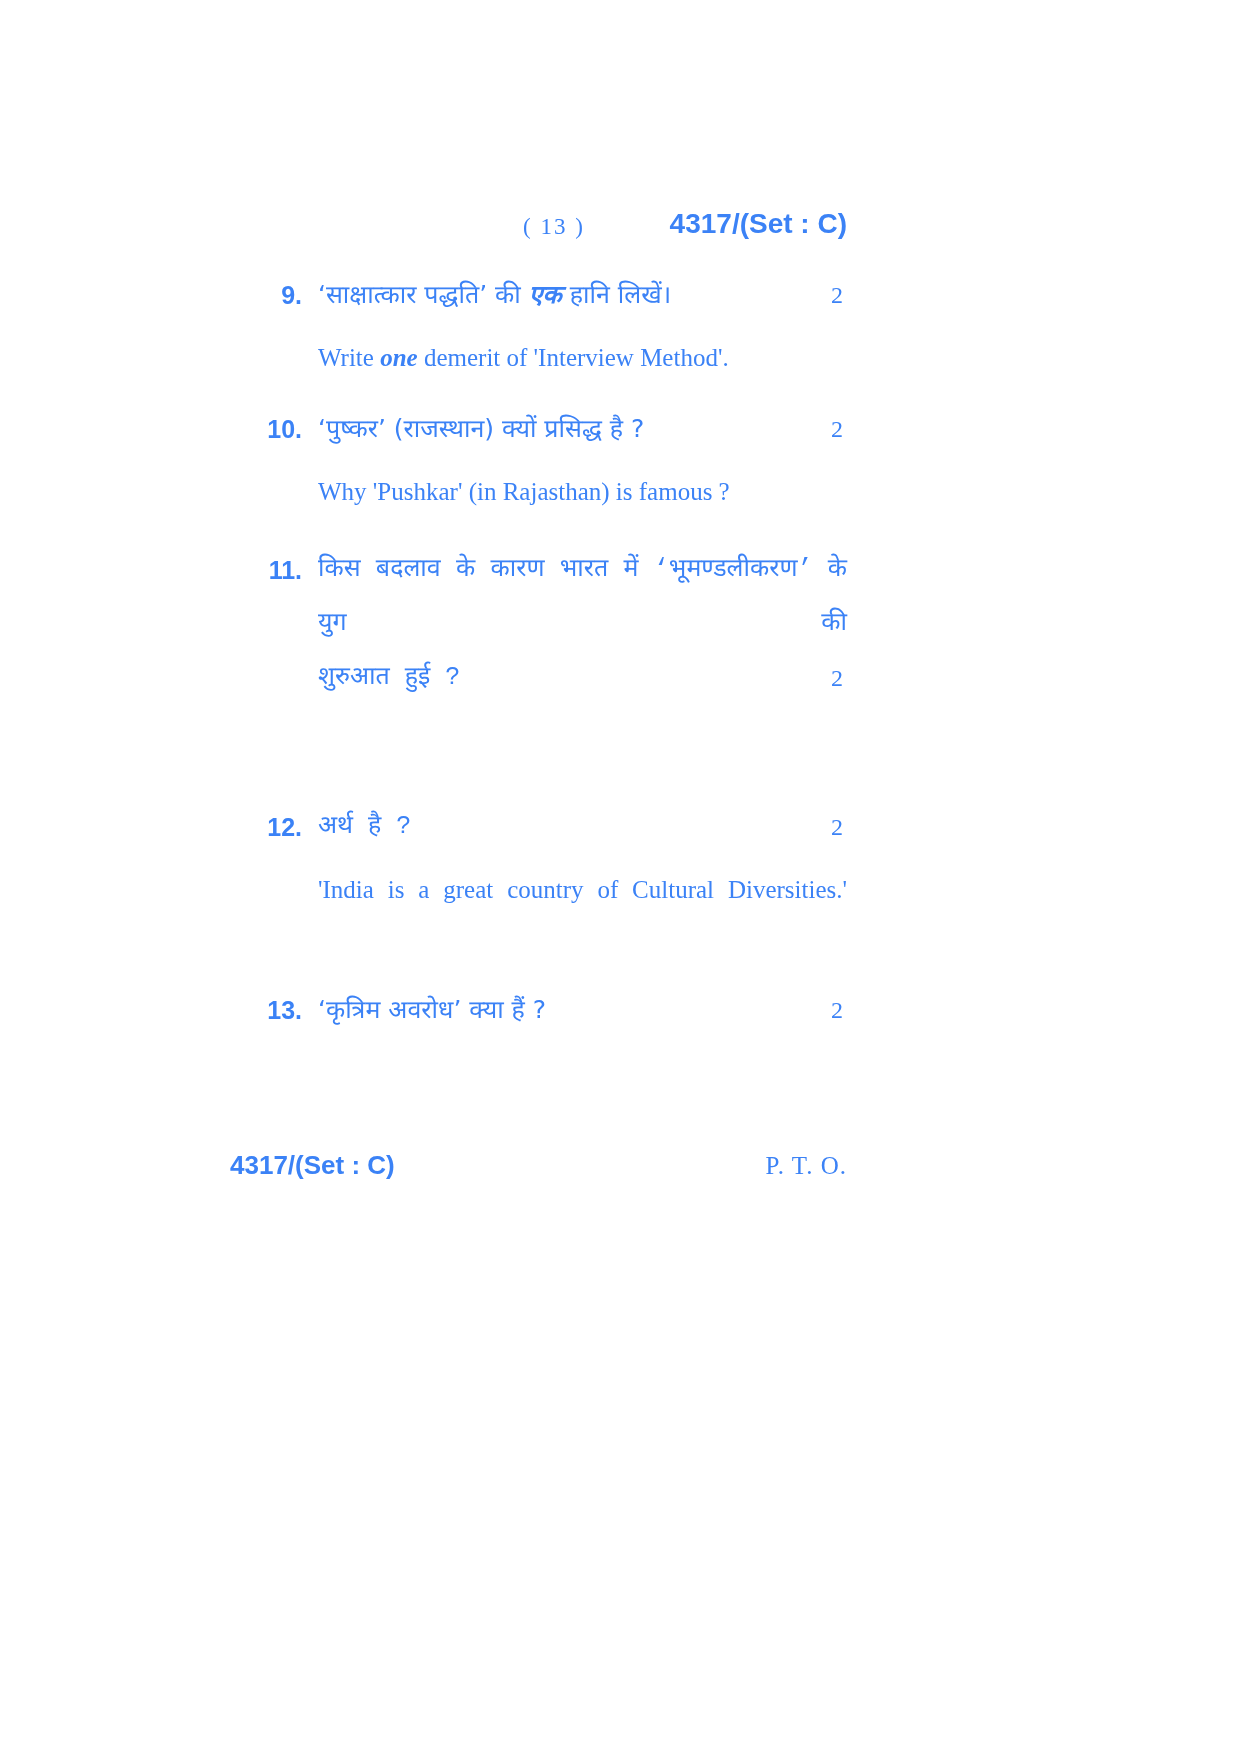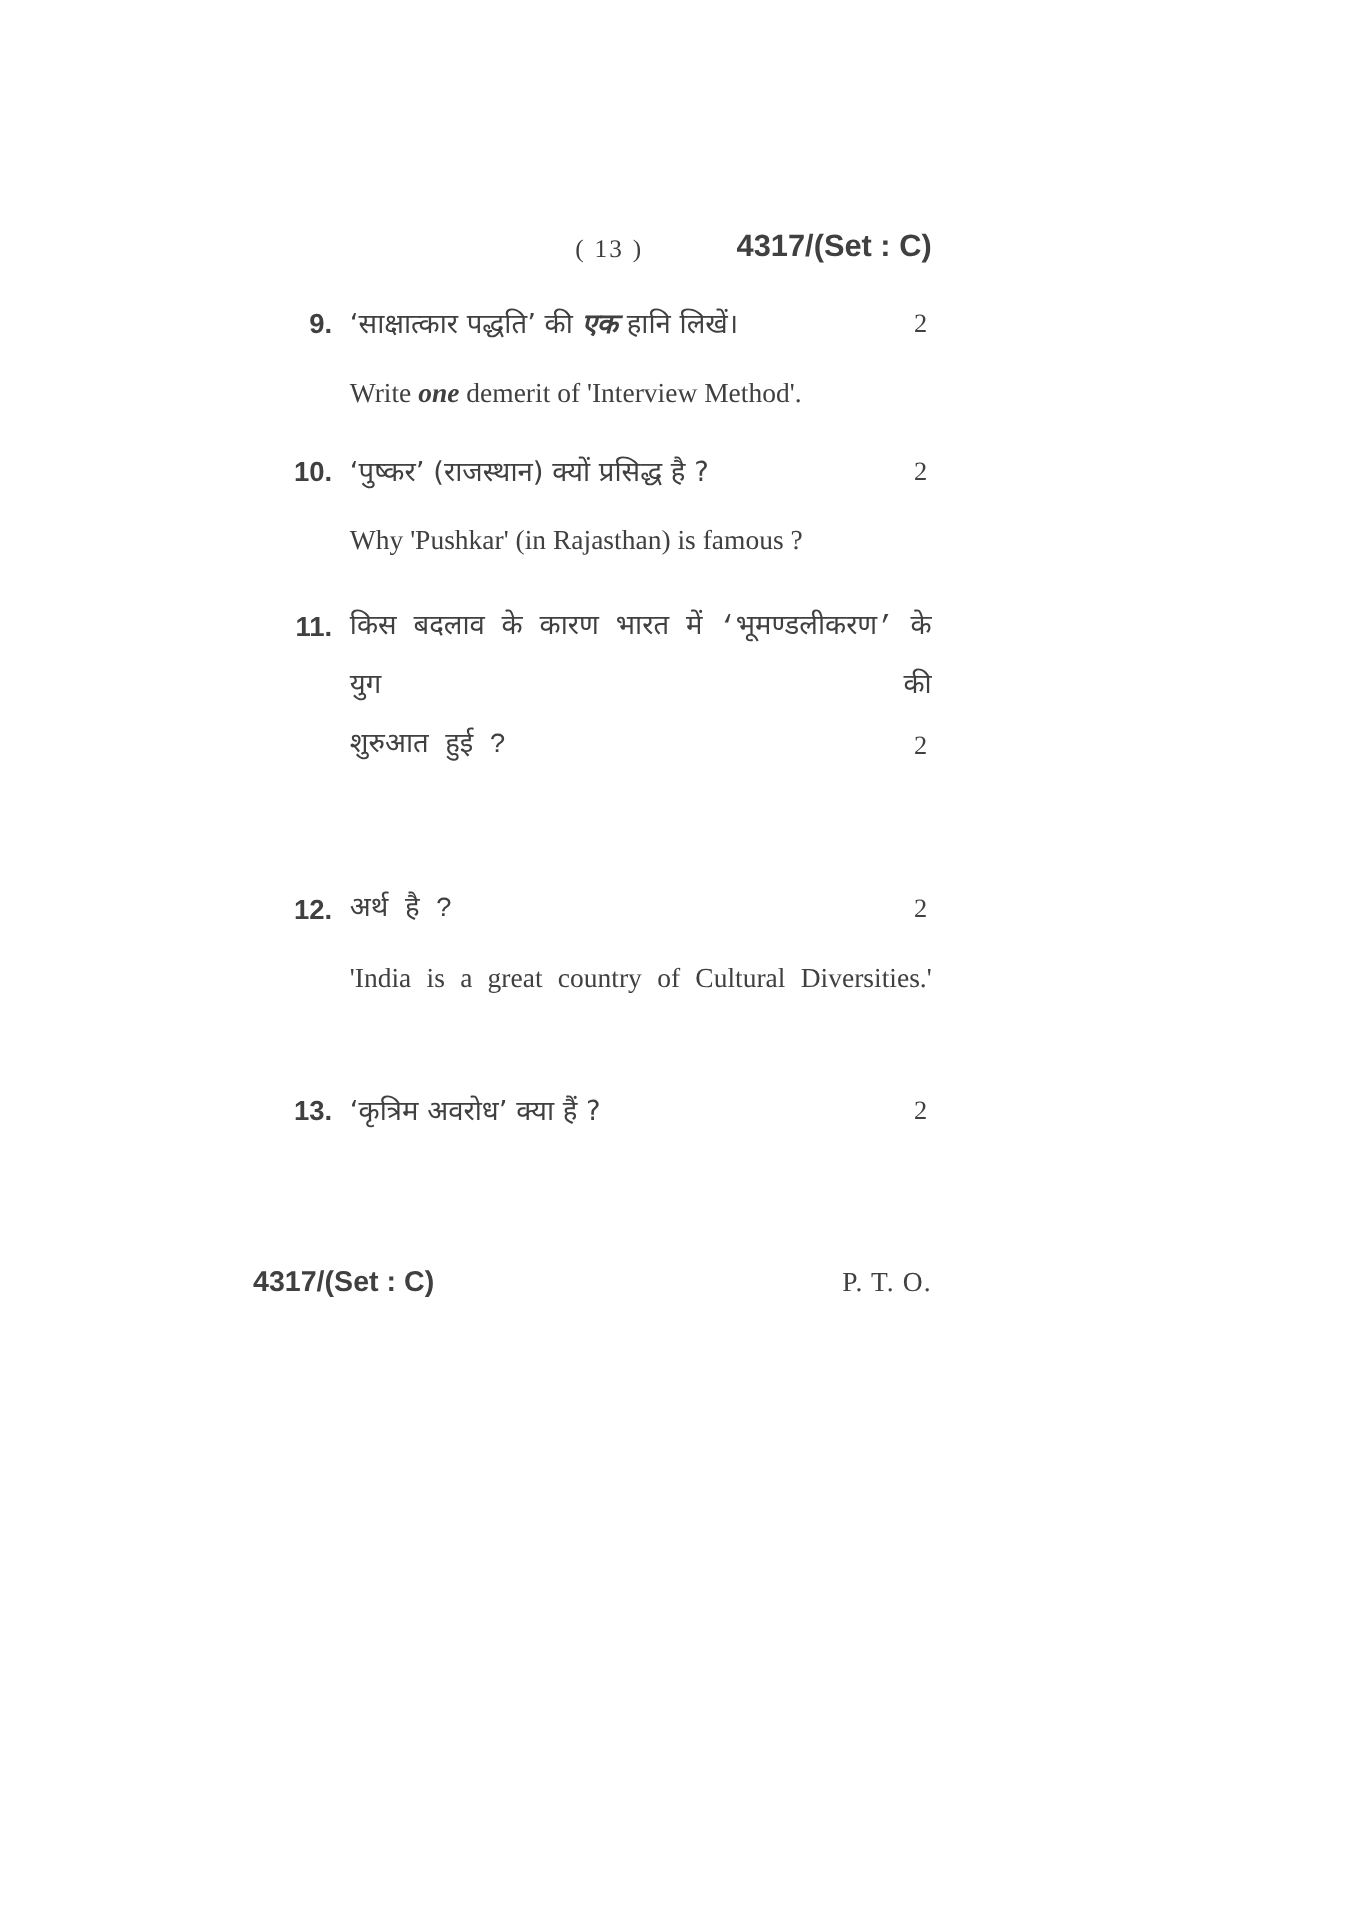--- a/index.html
+++ b/index.html
@@ -4,21 +4,21 @@
 <style>
   * { margin: 0; padding: 0; box-sizing: border-box; }
   html, body { background: #ffffff; }
   body { width: 1240px; }
 
   .sheet {
     position: relative;
     width: 1240px;
     height: 1755px;
     background: #ffffff;
-    color: #404040;
+    color: #3b82f6;
     font-family: "Liberation Serif", serif;
   }
 
   
   .page-header {
     position: absolute;
     top: 208px;
     left: 255px;
     width: 592px;
     height: 42px;
@@ -80,21 +80,21 @@
   }
 
   .english {
     margin-top: 13px;
     font-family: "Liberation Serif", serif;
     font-size: 25px;
     line-height: 45px;
   }
   .eline { font-family: "Liberation Serif", serif; font-size: 25px; line-height: 45px; }
 
-  .bi { font-weight: 700; font-style: italic; }
+  .bi { font-weight: 700; font-style: italic; font-family: Liberation Serif, serif; }
 
   
   .page-footer {
     position: absolute;
     top: 1150px;
     left: 230px;
     width: 617px;
     display: flex;
     justify-content: space-between;
     align-items: baseline;

